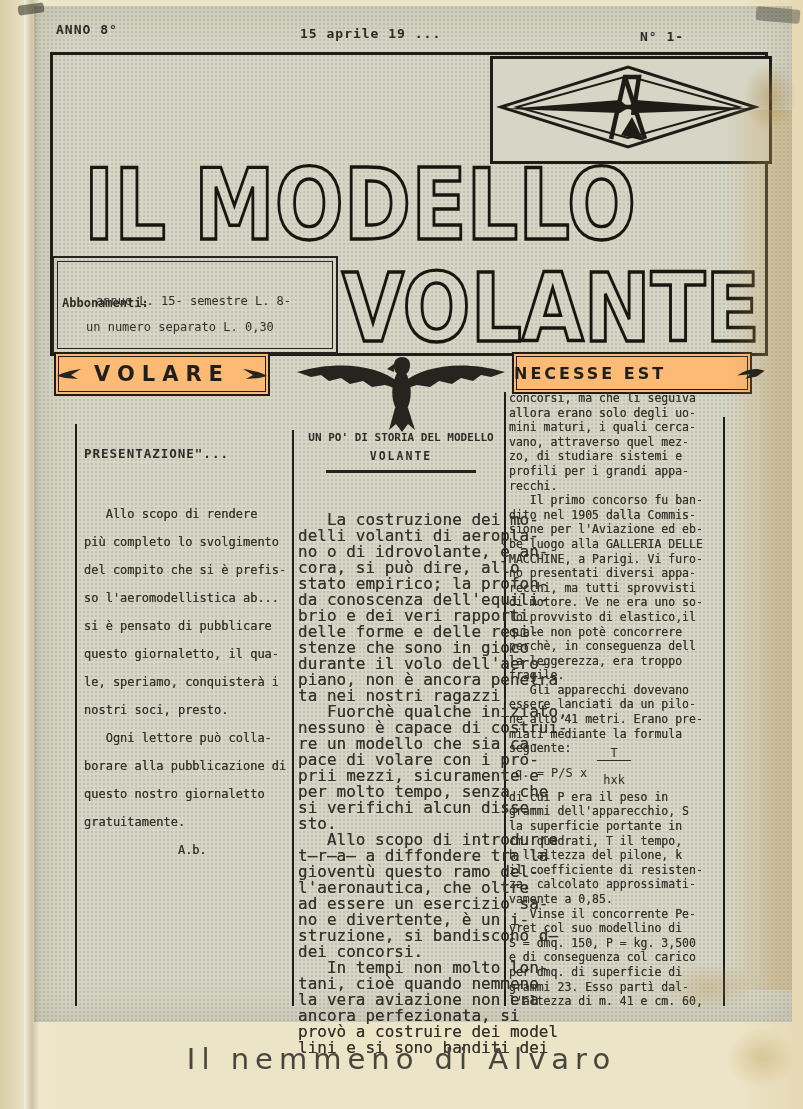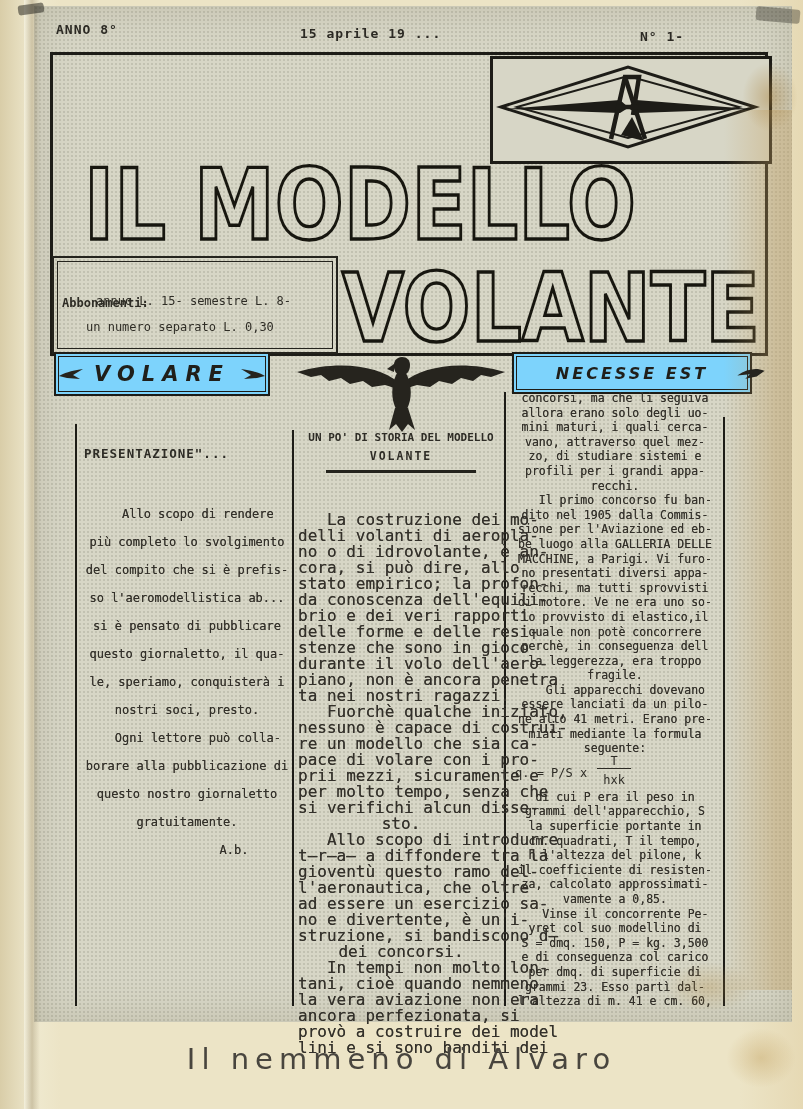--- a/index.html
+++ b/index.html
@@ -37,22 +37,22 @@
     background:#d7d6c6;}
   .title-svg{position:absolute;}
 
   .abbo{position:absolute;left:52px;top:256px;width:282px;height:94px;border:2px solid #24231d;}
   .abbo .inner{position:absolute;inset:3px;border:1px solid #24231d;}
   .abbo span{position:absolute;font-size:12px;color:#2f2d26;white-space:pre;}
   .abbo .lbl{left:8px;top:14px;font-weight:bold;margin-top:24px;}
   .abbo .l1{left:42px;top:36px;}
   .abbo .l2{left:32px;top:62px;}
 
-  .motto{position:absolute;border:2px solid #1d1c17;background:#7dd3fc;
-    display:flex;align-items:center;justify-content:center;font-style:italic;}
+  .motto{position:absolute;border:2px solid #1d1c17;background:#fdba74;
+    display:flex;align-items:center;justify-content:space-between;}
   .motto .inner{position:absolute;inset:2px;border:1px solid #1d1c17;}
   .motto .txt{font-family:"DejaVu Sans","Liberation Sans",sans-serif;font-weight:bold;
     color:#201f1a;z-index:2;}
   .motto-left{left:54px;top:352px;width:212px;height:40px;gap:10px;}
   .motto-left .txt{font-size:21px;letter-spacing:7px;}
   .motto-right{left:512px;top:352px;width:236px;height:38px;}
   .motto-right .txt{font-size:16px;letter-spacing:3px;}
   .plane{z-index:2;}
 
   .vline{position:absolute;width:2px;background:#1d1c17;}
@@ -60,25 +60,25 @@
   .col-heading1{position:absolute;left:84px;top:446px;width:204px;font-size:12.5px;
     font-weight:bold;letter-spacing:1px;color:#2e2c26;}
   .col1-body{position:absolute;left:84px;top:500px;width:206px;font-size:12px;line-height:28px;}
   .col2-head{position:absolute;left:296px;top:431px;width:210px;text-align:center;color:#2e2c26;}
   .col2-head .h1{font-size:11px;font-weight:bold;white-space:pre;}
   .col2-head .h2{font-size:11.5px;font-weight:bold;margin-top:5px;letter-spacing:2px;}
   .col2-head .rule{width:150px;height:3px;background:#24231d;margin:7px auto 0;}
   .col2-body{position:absolute;left:298px;top:512px;width:206px;font-size:16px;line-height:16px;}
   .col3{position:absolute;left:509px;top:391px;width:212px;font-size:11.5px;line-height:14.6px;}
   pre.lines{margin:0;font-family:inherit;font-size:inherit;line-height:inherit;
-    white-space:pre;color:#33302a;text-shadow:0 0 .5px rgba(40,38,30,.7);text-align:center;}
+    white-space:pre;color:#33302a;text-shadow:0 0 .5px rgba(40,38,30,.7);}
   .formula{display:flex;align-items:center;gap:10px;height:34px;padding-left:6px;
     color:#2e2c26;font-size:12px;}
   .formula .frac{display:inline-block;text-align:center;line-height:14px;}
-  .formula .frac .den{border-top:1.5px solid #2e2c26;padding:4px 6px;}
+  .formula .frac .den{border-top:1.5px solid #2e2c26;padding:12px 6px;}
 
   .footer-caption{position:absolute;left:0;right:0;top:1042px;text-align:center;
     font-family:"DejaVu Sans","Liberation Sans",sans-serif;font-size:29px;font-weight:500;
     letter-spacing:6px;color:#48453e;}
 </style>
 </head>
 <body>
 
 <div class="scan"></div>
 <div class="fold"></div>

